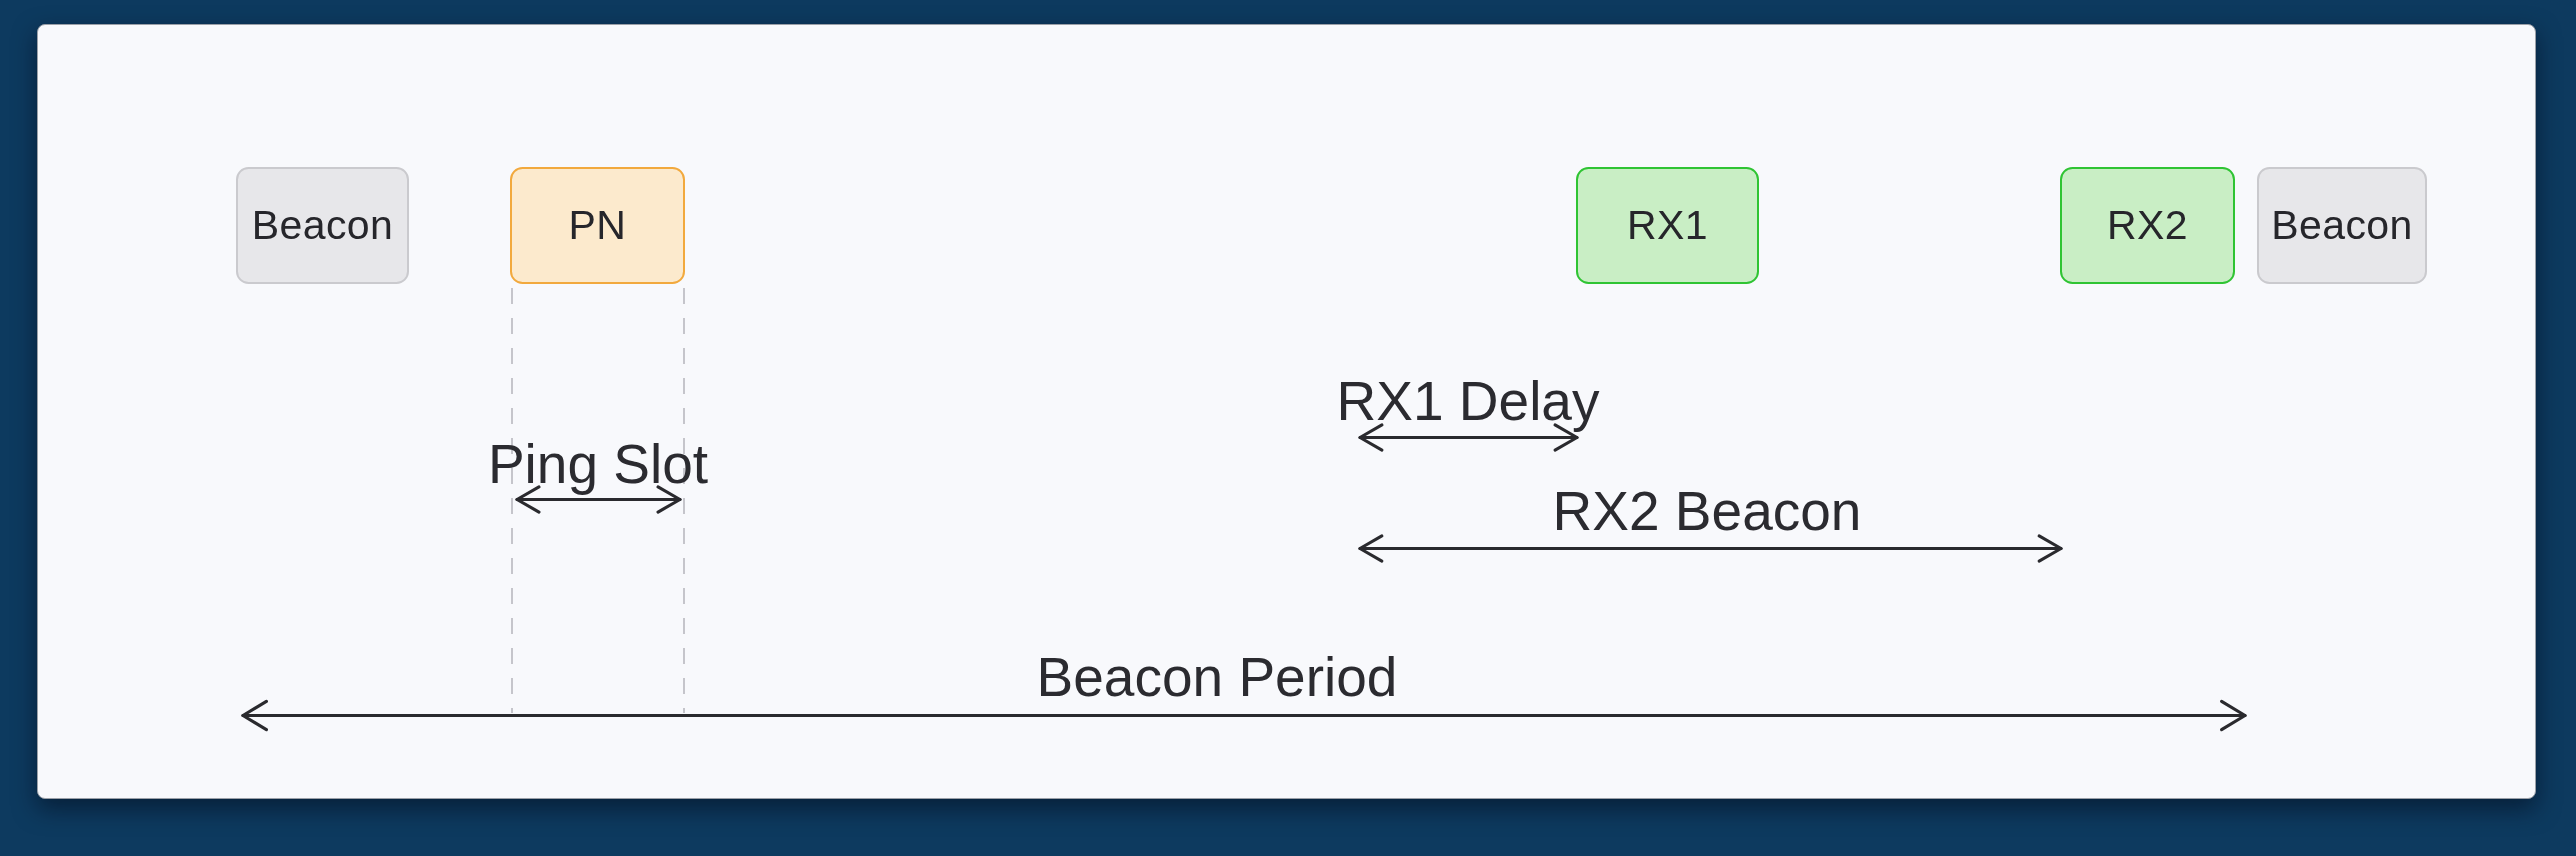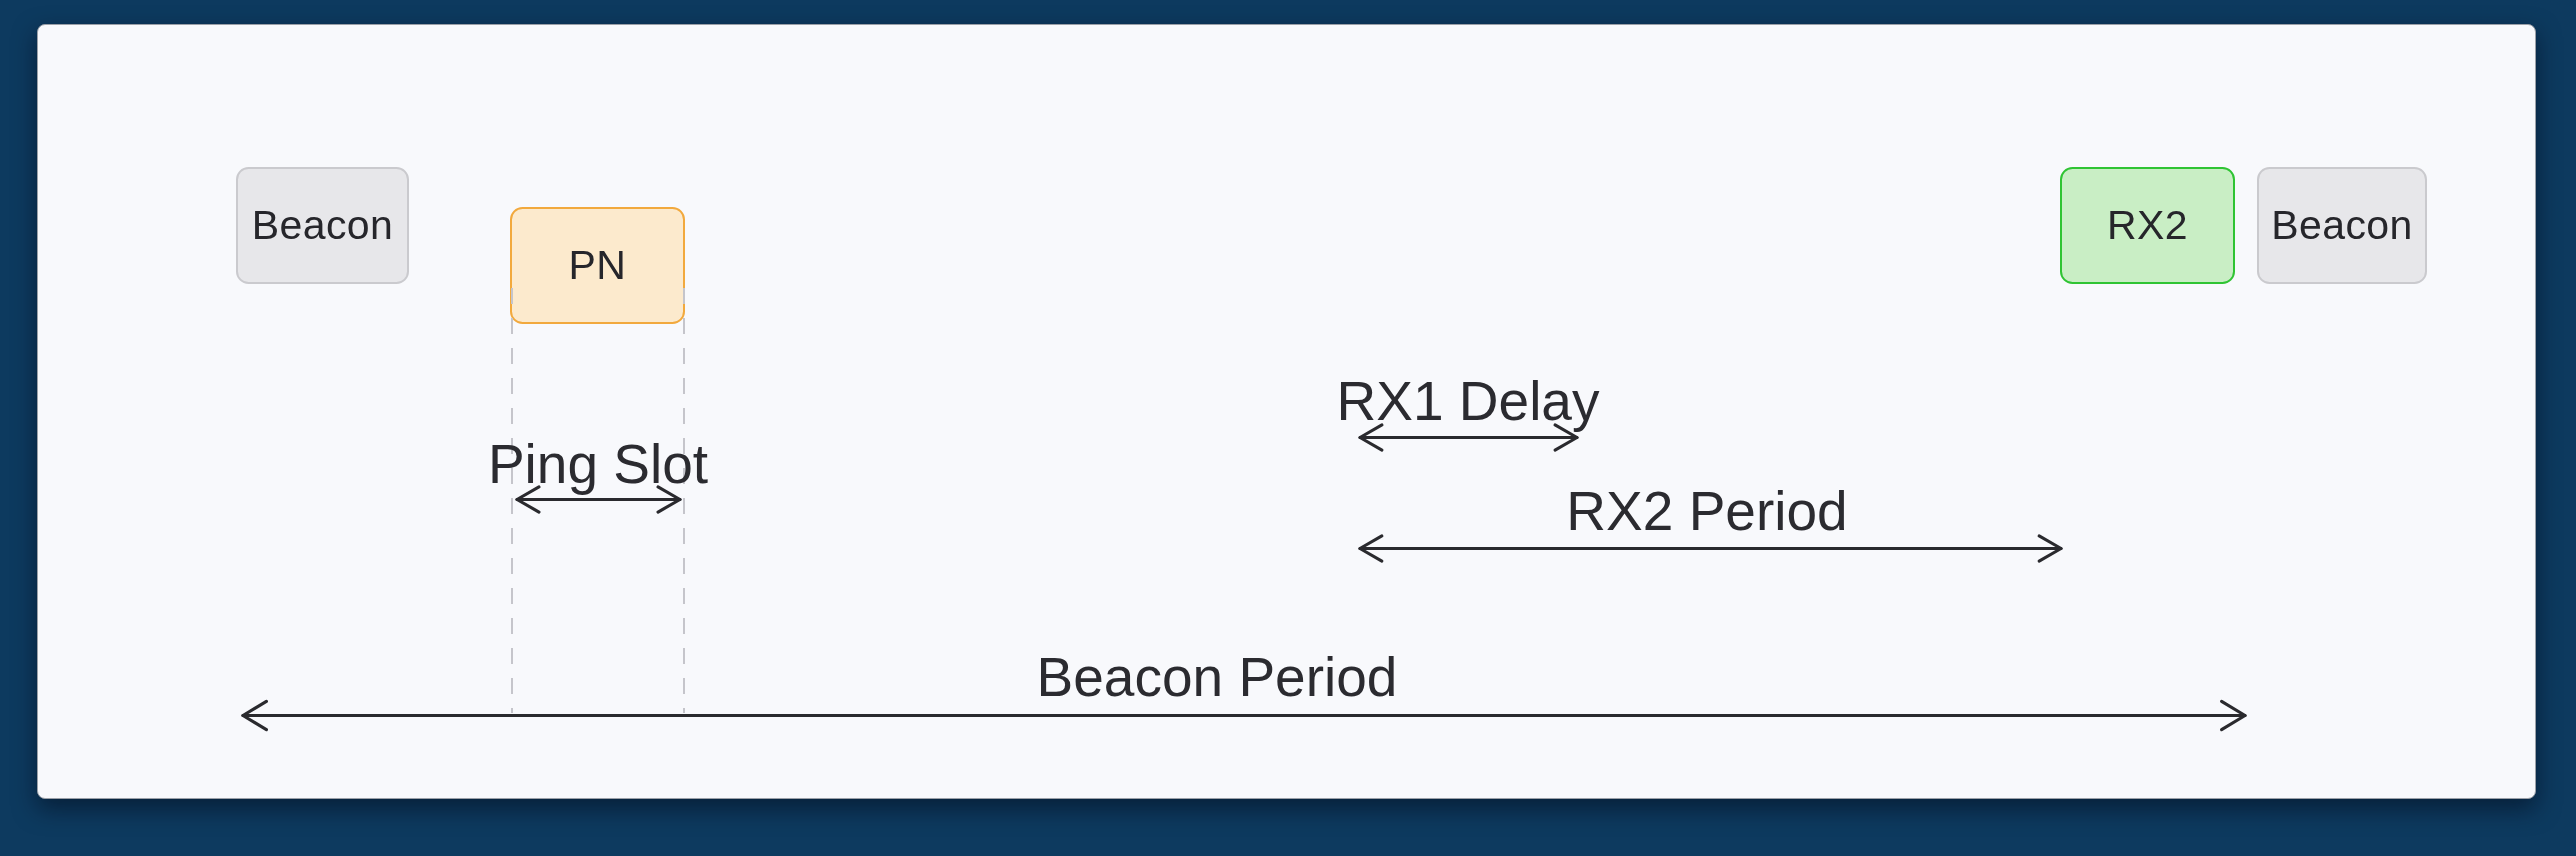--- a/index.html
+++ b/index.html
@@ -24,21 +24,21 @@
     border-radius:12.5px;border:2.3px solid transparent;
     display:flex;align-items:center;justify-content:center;
     font-size:41px;color:#26262b;letter-spacing:0.4px;
   }
   .box-beacon{background:#e7e7ea;border-color:#cacace;}
   .box-pn{background:#fceacd;border-color:#f2a93d;}
   .box-uplink{background:#fcd5d5;border-color:#ee5a56;}
   .box-rx{background:#c9eec5;border-color:#2fc433;}
 
   .b-beacon-start{left:198px;width:173px;}
-  .b-pn{left:472px;width:175px;margin-top:40px;}
+  .b-pn{left:472px;width:175px;}
   .b-uplink{left:866px;width:464px;}
   .b-rx1{left:1538px;width:183px;}
   .b-rx2{left:2022px;width:175px;}
   .b-beacon-end{left:2219px;width:170px;}
 
   .vdash{
     position:absolute;width:2.3px;top:263px;height:425px;
     background:repeating-linear-gradient(to bottom,#c5c5cb 0 15.6px,transparent 15.6px 30px);
   }
   .vdash.d1{left:473px;}
@@ -64,29 +64,30 @@
   .a-beacon{left:194px;top:667px;width:2024px;}
 </style>
 </head>
 <body>
 
 <div class="stage">
   <div class="card">
 
     <div class="box box-beacon b-beacon-start">Beacon</div>
     <div class="box box-pn b-pn">PN</div>
+    <div class="box box-rx b-rx1">RX1</div>
     <div class="box box-rx b-rx2">RX2</div>
     <div class="box box-beacon b-beacon-end">Beacon</div>
 
     <div class="vdash d1"></div>
     <div class="vdash d2"></div>
 
     <div class="note n-ping">Ping Slot</div>
     <div class="note n-rx1">RX1 Delay</div>
-    <div class="note n-rx2">RX2 Period</div>
+    <div class="note n-rx2">RX2 Beacon</div>
     <div class="note n-beacon">Beacon Period</div>
 
     <svg class="arrow a-ping" viewBox="0 0 236 60">
       <line x1="14" y1="30" x2="222" y2="30"></line>
       <polyline points="42,14 14,30 42,46"></polyline>
       <polyline points="194,14 222,30 194,46"></polyline>
     </svg>
 
     <svg class="arrow a-rx1" viewBox="0 0 305 60">
       <line x1="14" y1="30" x2="291" y2="30"></line>

